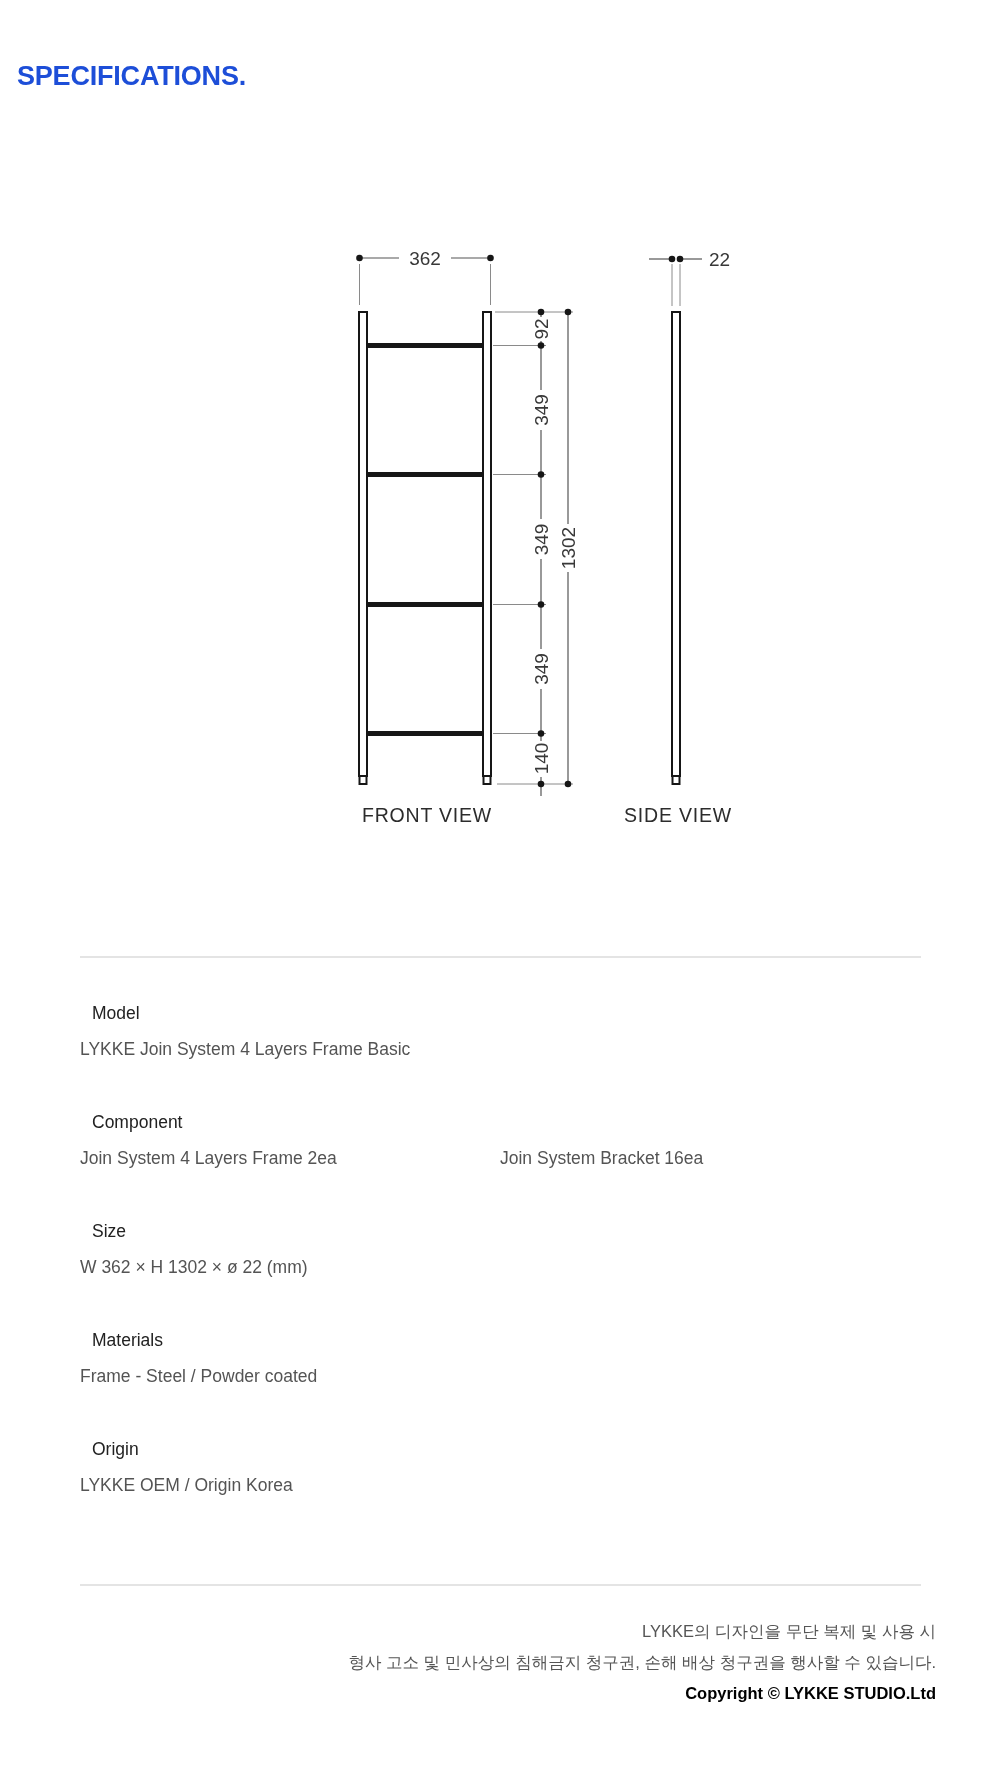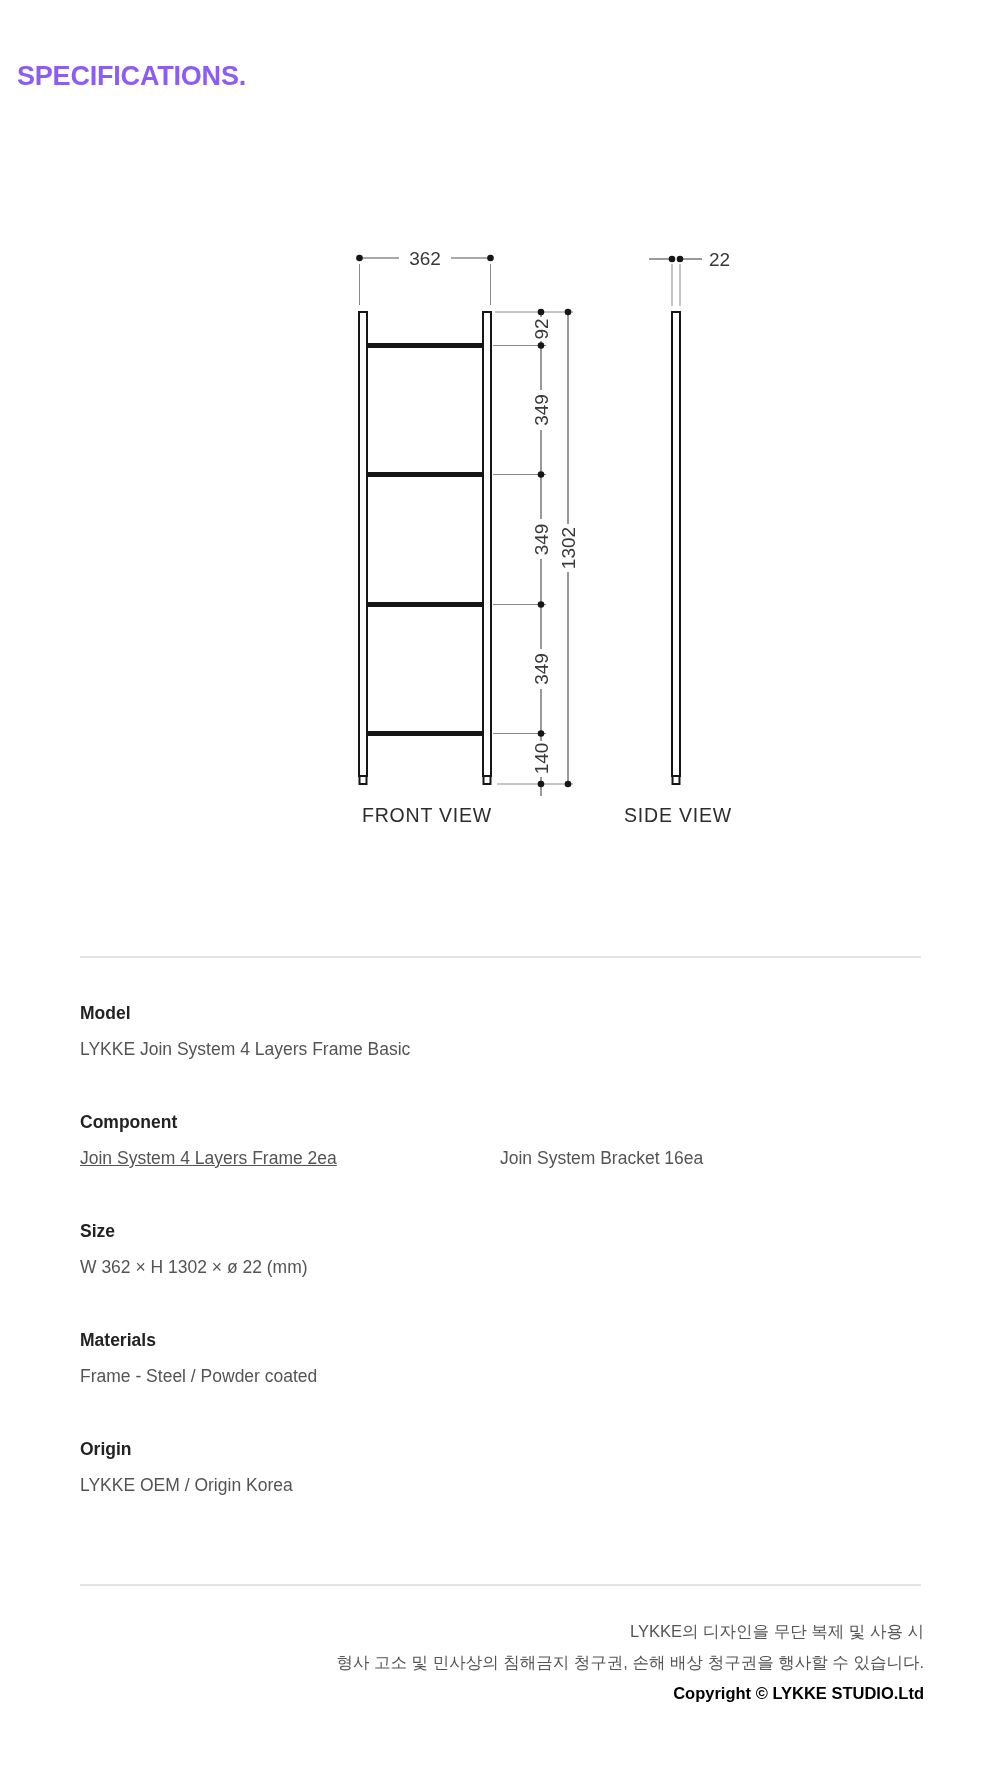--- a/index.html
+++ b/index.html
@@ -1,29 +1,29 @@
 <!DOCTYPE html>
 <html><head>
 <meta charset="utf-8">
 <style>
   html,body{margin:0;padding:0;background:#ffffff;}
   body{width:1000px;height:1776px;position:relative;font-family:"Liberation Sans",sans-serif;overflow:hidden;}
-  .page-title{position:absolute;left:17px;top:62px;font-size:27px;font-weight:700;color:#8b5cf6;letter-spacing:-0.2px;line-height:1.1;}
+  .page-title{position:absolute;left:17px;top:62px;font-size:27px;font-weight:700;color:#1d4ed8;letter-spacing:-0.2px;line-height:1.1;}
   .drawing-svg{position:absolute;left:0;top:0;}
   .divider{position:absolute;left:80px;width:841px;height:2px;background:#e4e4e4;}
   .divider-1{top:956px;}
   .divider-2{top:1584px;}
   .specs{position:absolute;left:80px;top:1003px;width:845px;}
   .spec-section{margin:0 0 53px 0;}
-  .spec-section h3{margin:0 0 14px 0;font-size:17.5px;line-height:20px;font-weight:700;color:#222;}
+  .spec-section h3{margin:0 0 14px 12px;font-size:17.5px;line-height:20px;font-weight:400;color:#222;}
   .spec-section p{margin:16px 0 16px 0;font-size:17.5px;line-height:20px;font-weight:400;color:#545454;}
   .spec-section p:last-child{margin-bottom:0;}
-  .two-col{position:relative;text-decoration:underline;}
+  .two-col{position:relative;}
   .two-col .col2{position:absolute;left:420px;top:0;}
-  .legal{position:absolute;right:76px;top:1616px;text-align:right;font-size:16.5px;color:#555;line-height:31px;}
+  .legal{position:absolute;right:64px;top:1616px;text-align:right;font-size:16.5px;color:#555;line-height:31px;}
   .legal .copyright{font-weight:700;color:#000000;}
   .dim-text{font-family:"Liberation Sans",sans-serif;font-size:19px;fill:#383838;}
   .view-label{font-family:"Liberation Sans",sans-serif;font-size:19.5px;fill:#2c2c2c;letter-spacing:0.8px;}
 </style>
 </head>
 <body>
 
 <div class="page-title">SPECIFICATIONS.</div>
 
 <svg class="drawing-svg" width="1000" height="860" viewBox="0 0 1000 860">

